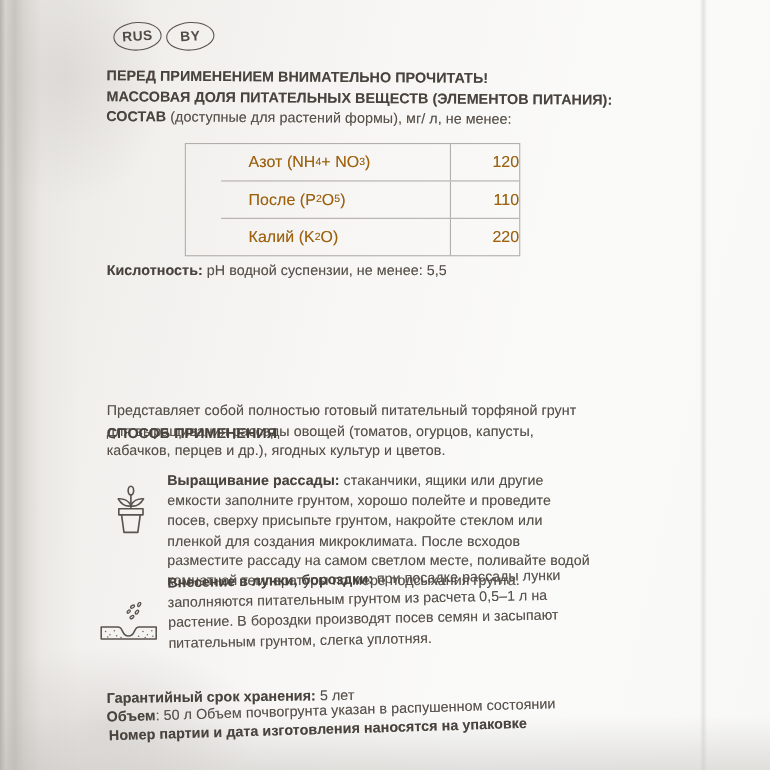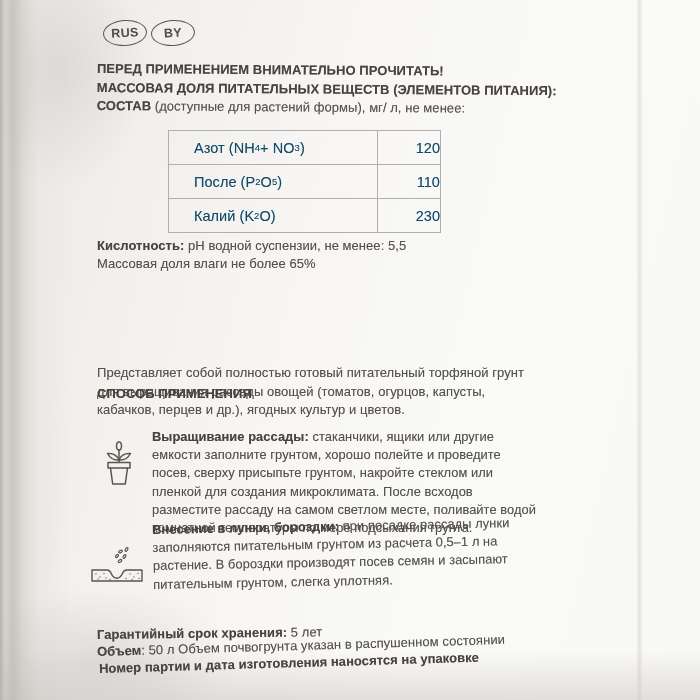--- a/index.html
+++ b/index.html
@@ -39,21 +39,21 @@
     display:flex;align-items:center;justify-content:center;
     font-size:12.5px;font-weight:bold;color:#514b45;letter-spacing:.4px;
     transform:rotate(-3.5deg);
   }
 
   
   .header{left:97px;top:60px;width:470px;line-height:18.6px;transform:rotate(.4deg);transform-origin:left top;}
   .header .h{font-weight:bold;color:#49433e;}
 
   
-  .ntable{left:168px;top:130px;width:271px;border:1.2px solid #b2aea9;font-size:14.5px;color:#0c4a6e;}
+  .ntable{left:168px;top:130px;width:271px;border:1.2px solid #b2aea9;font-size:14.5px;color:#a16207;padding-left:32px;}
   .nrow{display:flex;align-items:center;height:33px;border-top:1.2px solid #b2aea9;}
   .nrow:first-child{border-top:none;}
   .nlabel{flex:1;padding-left:25px;border-right:1.2px solid #b2aea9;height:100%;display:flex;align-items:center;}
   .nvalue{width:62px;text-align:right;}
   sub{font-size:9.5px;}
 
   
   .specs{left:97px;top:237px;width:436px;line-height:18.4px;}
   .description{left:97px;top:323px;width:448px;line-height:18.7px;margin-top:41px;}
 
@@ -115,27 +115,26 @@
           <span>)</span>
         </div>
       <div class="nvalue">110</div>
     </div>
     <div class="nrow">
       <div class="nlabel">
           <span>Калий (K</span>
           <sub>2</sub>
           <span>O)</span>
         </div>
-      <div class="nvalue">230</div>
+      <div class="nvalue">220</div>
     </div>
   </div>
 
   <div class="abs specs soft">
     <div><b>Кислотность:</b><span> pH водной суспензии, не менее: 5,5</span></div>
-    <div>Массовая доля влаги не более 65%</div>
   </div>
 
   <div class="abs description soft">Представляет собой полностью готовый питательный торфяной грунт для выращивания рассады овощей (томатов, огурцов, капусты, кабачков, перцев и др.), ягодных культур и цветов.</div>
 
   <div class="abs usage-title soft">СПОСОБ ПРИМЕНЕНИЯ</div>
 
   <div class="abs icon1">
     <svg width="36" height="48" viewBox="0 0 36 48" fill="none" stroke="#5a544e" stroke-width="1.5" stroke-linecap="round" stroke-linejoin="round">
       <ellipse cx="18" cy="6" rx="2.5" ry="4"></ellipse>
       <path d="M18 10 L18 22"></path>

